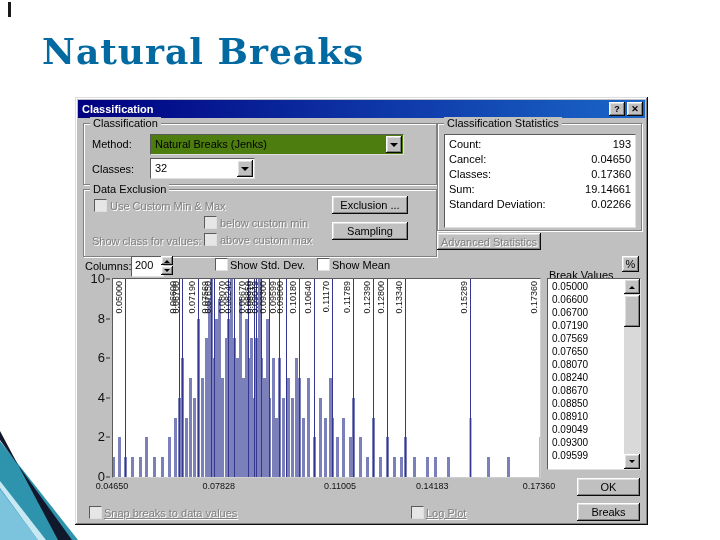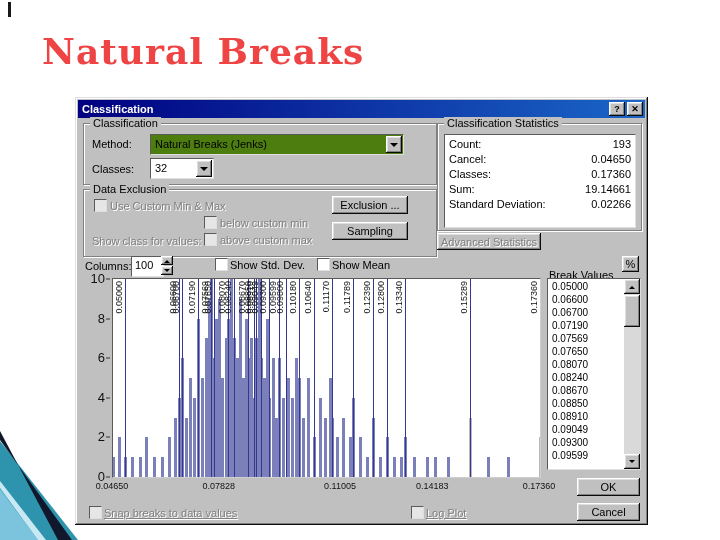--- a/index.html
+++ b/index.html
@@ -1,20 +1,20 @@
 <!DOCTYPE html>
 <html><head>
 <meta charset="utf-8">
 <style>
   html,body{margin:0;padding:0;background:#fff;}
   .slide{position:relative;width:720px;height:540px;background:#ffffff;overflow:hidden;
          font-family:"Liberation Sans",sans-serif;font-size:11px;color:#000;}
   .slide-mark{position:absolute;left:8px;top:2px;width:3px;height:15px;background:#1a1a1a;}
   .title{position:absolute;left:42px;top:30px;margin:0;font-family:"DejaVu Serif",serif;
-         font-weight:bold;font-size:36px;color:#ef4444;letter-spacing:1px;}
+         font-weight:bold;font-size:36px;color:#0369a1;letter-spacing:1px;}
   .corner{position:absolute;left:0;bottom:0;width:120px;height:115px;}
 
   
   .win{position:absolute;left:75px;top:97px;width:573px;height:428px;background:#c0c0c0;
        box-shadow:inset -1px -1px 0 #0a0a0a,inset 1px 1px 0 #dfdfdf,inset -2px -2px 0 #808080,inset 2px 2px 0 #ffffff;}
   .titlebar{position:absolute;left:3px;top:3px;right:3px;height:18px;display:flex;align-items:center;
             padding:0 2px;color:#fff;font-weight:bold;}
   .titlebar-text{flex:1;padding-left:2px;font-size:11px;}
   .tb-btn{width:16px;height:14px;margin-left:2px;display:flex;align-items:center;justify-content:center;
           color:#000;font-size:9px;font-weight:bold;line-height:1;}
@@ -95,21 +95,21 @@
     <div class="group" style="left:8px;top:26px;width:352px;height:60px;">
       <span class="legend">Classification</span>
       <span class="lbl" style="left:8px;top:14px;">Method:</span>
       <div class="combo" style="left: 66px; top: 10px; width: 252px; background: #4d7c0f;">
         <span class="combo-text">Natural Breaks (Jenks)</span>
         <span class="combo-arrow raised">
             <i class="tri-down"></i>
           </span>
       </div>
       <span class="lbl" style="left:8px;top:39px;">Classes:</span>
-      <div class="combo" style="left:66px;top:34px;width:62px;">
+      <div class="combo" style="left:66px;top:34px;width:62px;padding-left:41px;">
         <span class="combo-text">32</span>
         <span class="combo-arrow raised">
             <i class="tri-down"></i>
           </span>
       </div>
     </div>
 
     <div class="group" style="left:8px;top:92px;width:352px;height:66px;">
       <span class="legend">Data Exclusion</span>
       <span class="cb off" style="left:10px;top:9px;"></span>
@@ -150,21 +150,21 @@
             <span class="">Standard Deviation:</span>
             <span class="">0.02266</span>
           </div>
         </div>
     </div>
     <div class="btn raised" style="left:362px;top:136px;width:104px;height:17px;">
         <span class="dis">Advanced Statistics</span>
       </div>
 
     <span class="lbl" style="left:10px;top:163px;">Columns:</span>
-    <div class="spin-field" style="left:56px;top:159px;width:28px;height:17px;"><span>100</span></div>
+    <div class="spin-field" style="left:56px;top:159px;width:28px;height:17px;"><span>200</span></div>
     <div class="spin-btn raised" style="left:86px;top:159px;">
         <i class="tri-up-s"></i>
       </div>
     <div class="spin-btn raised" style="left:86px;top:169px;">
         <i class="tri-down-s"></i>
       </div>
     <span class="cb" style="left:140px;top:161px;"></span>
     <span class="lbl" style="left:155px;top:162px;">Show Std. Dev.</span>
     <span class="cb" style="left:242px;top:161px;"></span>
     <span class="lbl" style="left:257px;top:162px;">Show Mean</span>
@@ -342,21 +342,21 @@
         <div class="sb-btn raised" style="bottom:0;">
             <i class="tri-down-s"></i>
           </div>
       </div>
     </div>
 
     <div class="btn raised" style="left:502px;top:381px;width:63px;height:18px;">
         <span>OK</span>
       </div>
     <div class="btn raised" style="left:502px;top:406px;width:63px;height:18px;">
-        <span>Cancel</span>
+        <span>Breaks</span>
       </div>
     <span class="cb off" style="left:14px;top:409px;"></span>
     <span class="lbl dis ul" style="left:29px;top:410px;">Snap breaks to data values</span>
     <span class="cb off" style="left:336px;top:409px;"></span>
     <span class="lbl dis ul" style="left:351px;top:410px;">Log Plot</span>
 
   </div>
 </div>
 
 </body></html>

